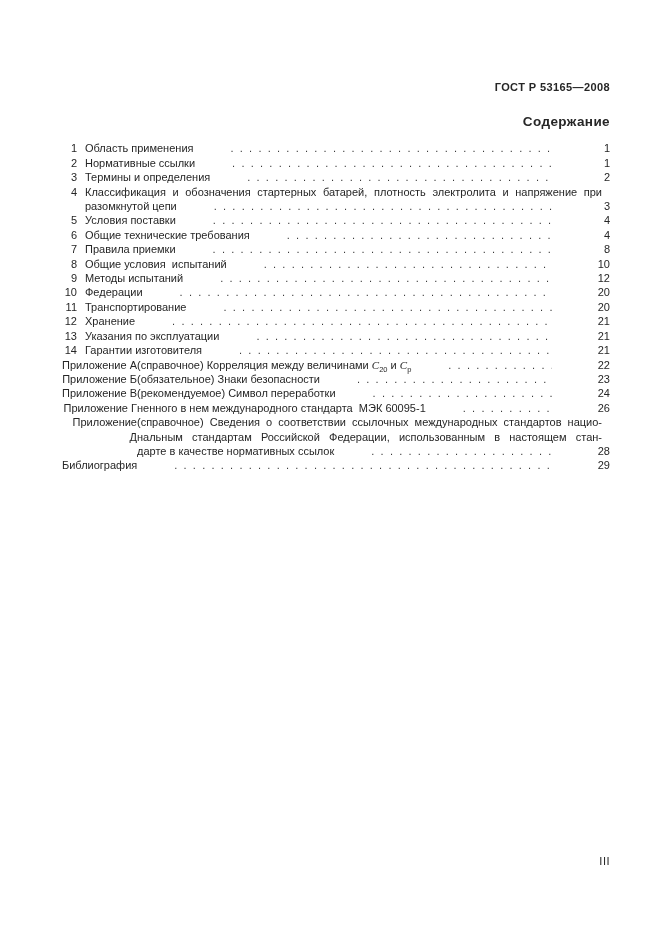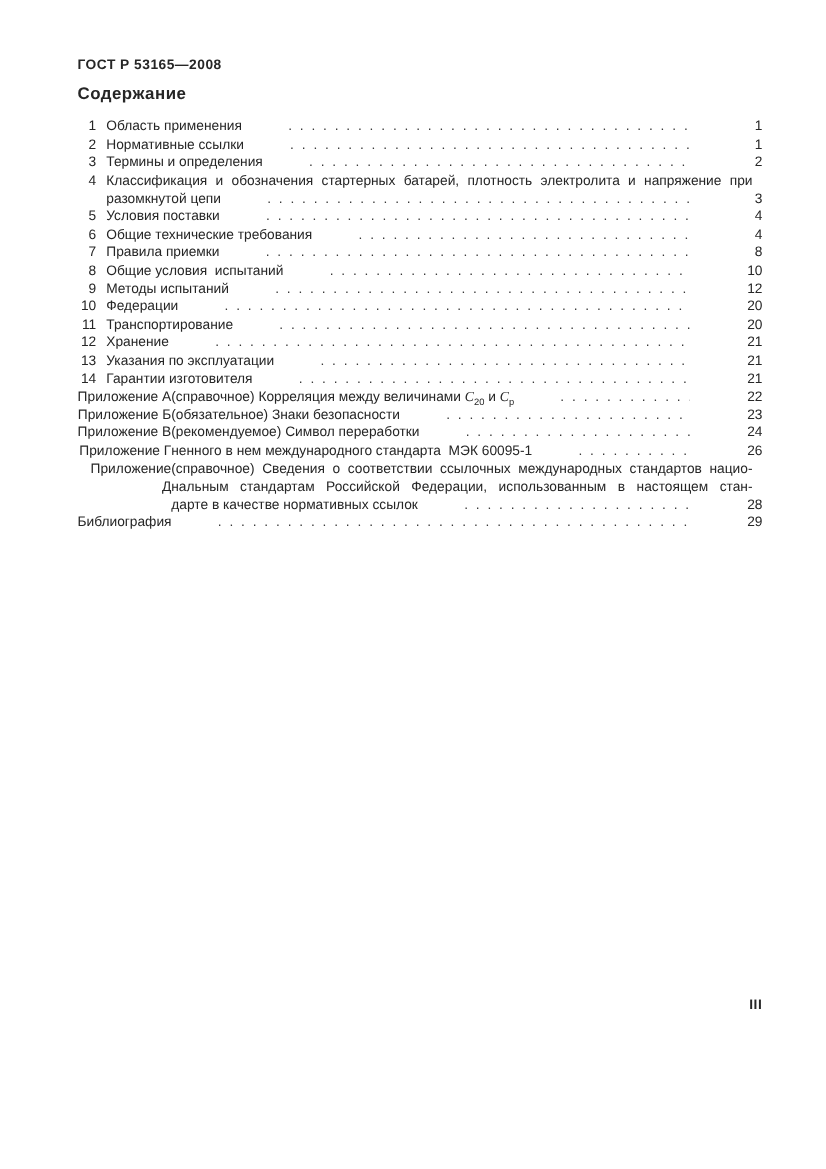--- a/index.html
+++ b/index.html
@@ -6,40 +6,40 @@
   .page{
     position:relative;
     width:661px;height:935px;
     background:#ffffff;
     font-family:"Liberation Sans",sans-serif;
     font-size:11px;line-height:14.4px;
     color:#262626;
     overflow:hidden;
   }
   .content{position:absolute;left:62px;top:0;width:548px;}
-  .header{padding-top:45px;font-weight:700;letter-spacing:0.4px;}
-  .title{margin-top:8px;text-align:left;font-weight:700;font-size:13.5px;line-height:16px;letter-spacing:0.4px;}
+  .header{padding-top:80px;text-align:right;font-weight:700;letter-spacing:0.4px;}
+  .title{margin-top:20px;text-align:right;font-weight:700;font-size:13.5px;line-height:16px;letter-spacing:0.4px;}
   .toc{margin-top:11px;}
   .entry{display:flex;align-items:flex-start;}
   .e-key{flex:0 0 auto;}
   .entry--num .e-key{width:15px;text-align:right;margin-right:8px;}
   .entry--app .e-key{width:75px;text-align:right;}
   .e-body{flex:1 1 auto;min-width:0;}
   .e-line{text-align:justify;text-align-last:justify;padding-right:8px;}
   .e-last{display:flex;align-items:baseline;gap:32px;}
   .e-last .txt{flex:0 0 auto;white-space:pre;}
   .leader{flex:1 1 auto;overflow:hidden;white-space:nowrap;margin:0 8px 0 5px;color:#3a3a3a;}
   .leader::after{
     word-spacing:3.2px;
     content:". . . . . . . . . . . . . . . . . . . . . . . . . . . . . . . . . . . . . . . . . . . . . . . . . . . . . . . . . . . . . . . . . . . . . . . . . . . . . . . . . . . . . . . . . . . . . . . . . . . .";
   }
   .pg{flex:0 0 auto;min-width:18px;text-align:right;}
   .mvar{font-style:italic;font-family:"Liberation Serif",serif;}
   .msub{font-size:7.5px;line-height:0;}
-  .folio{position:absolute;top:797px;right:51px;font-weight:700;letter-spacing:0.5px;}
+  .folio{position:absolute;top:854px;right:51px;font-weight:400;letter-spacing:0.5px;}
 </style>
 </head>
 <body>
 
 <div class="page">
   <div class="content">
     <div class="header">
       <span>ГОСТ Р 53165—2008</span>
     </div>
     <div class="title">Содержание</div>

